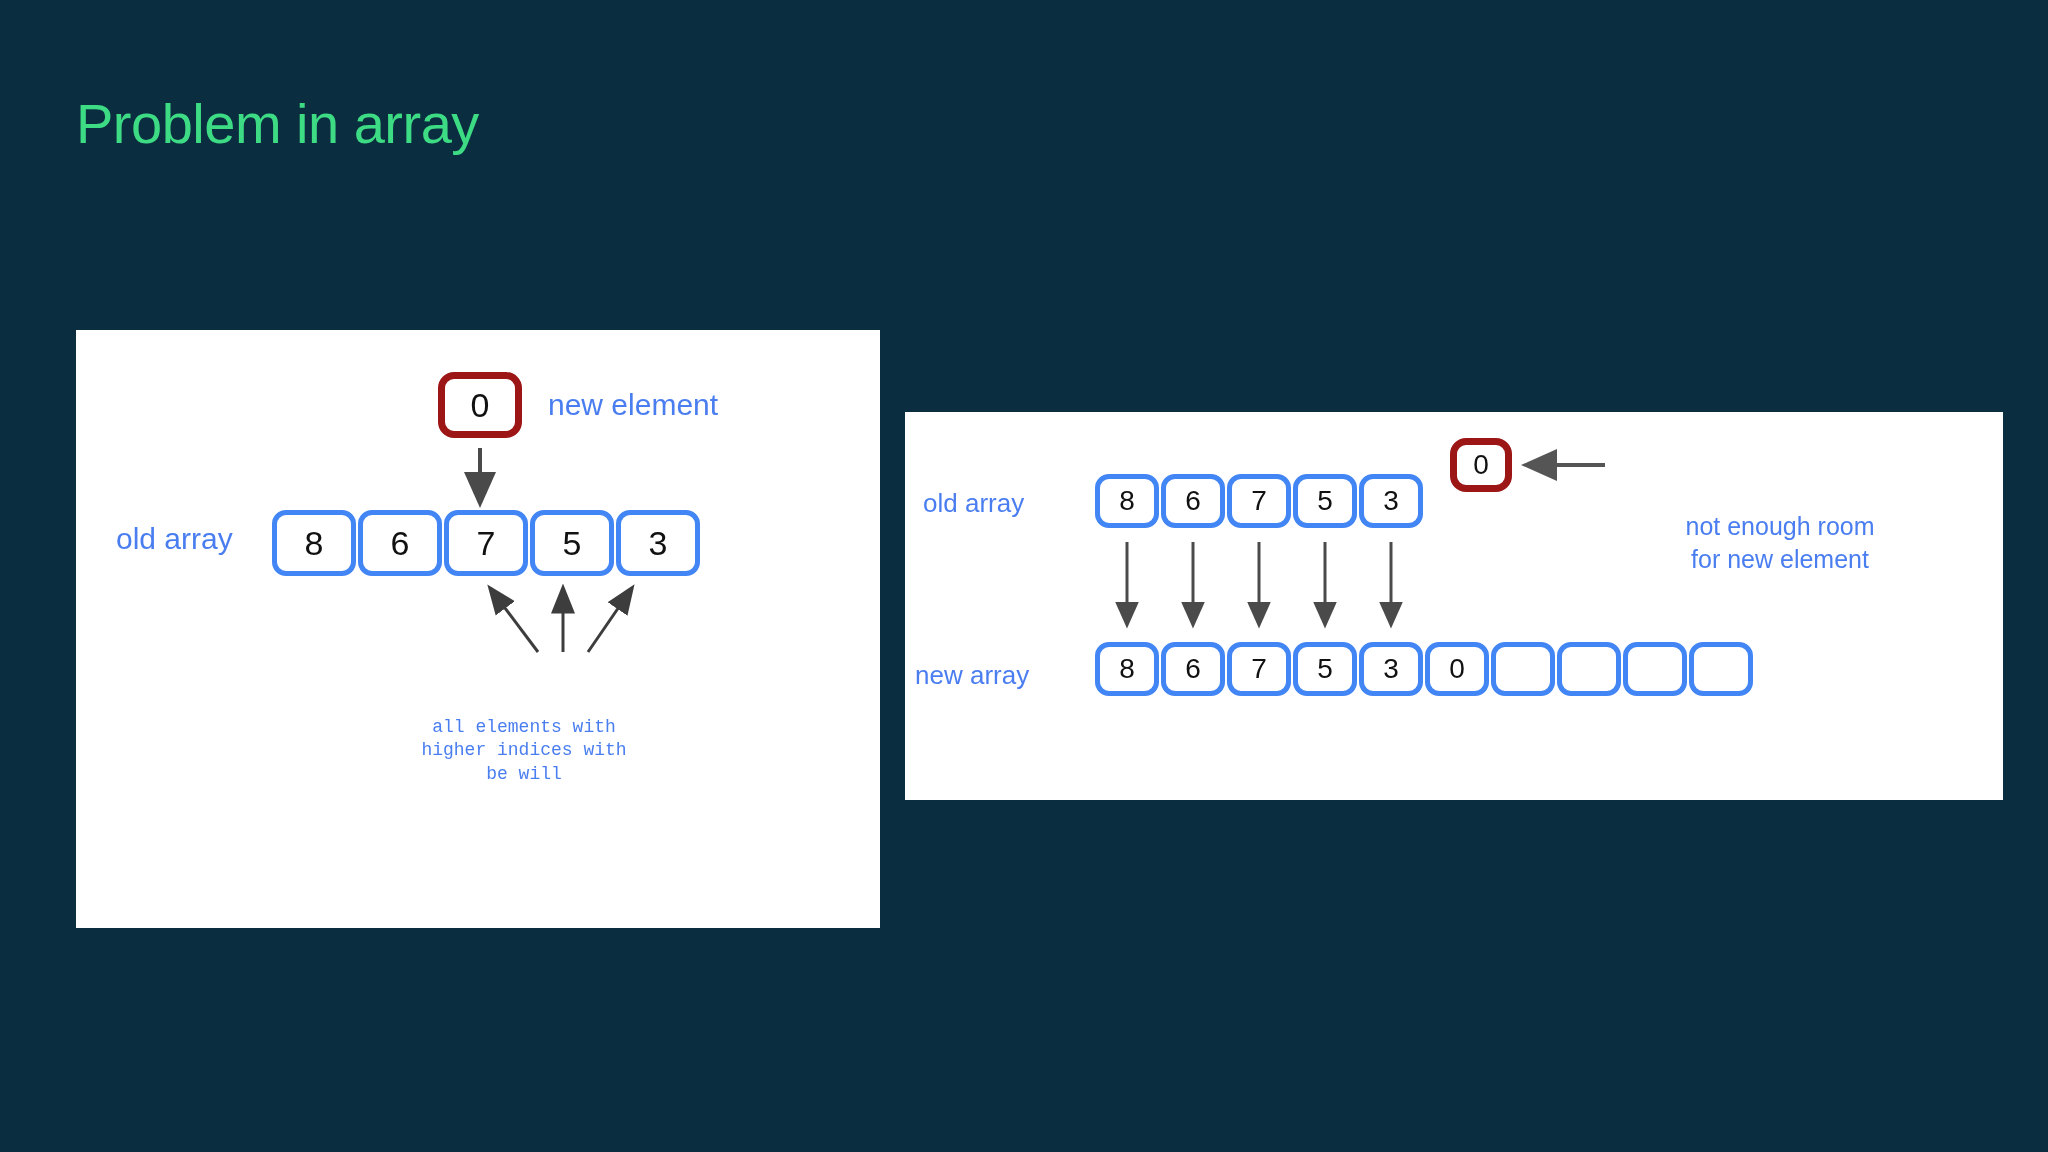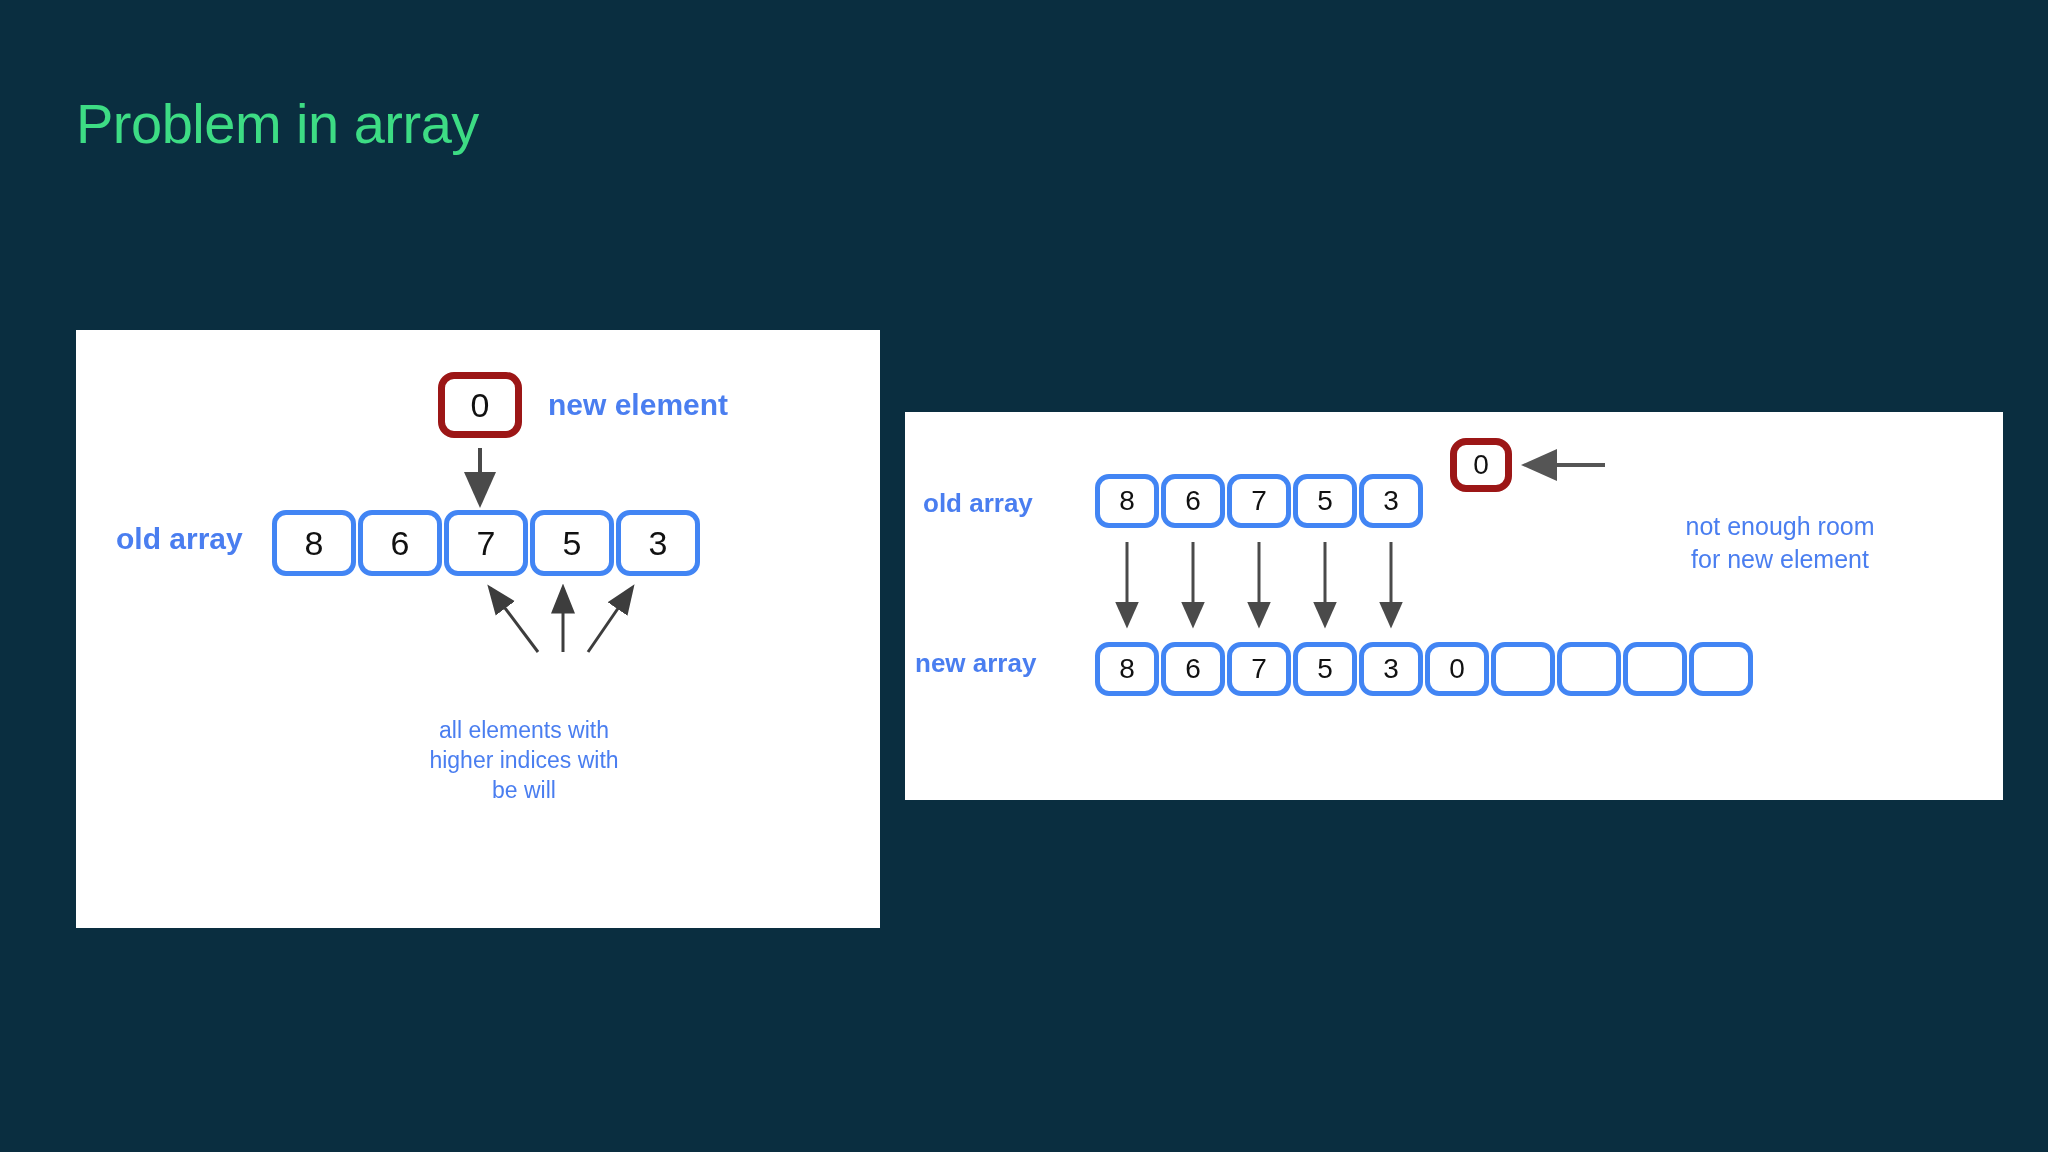--- a/index.html
+++ b/index.html
@@ -62,21 +62,21 @@
   .cell.red {
     border: 7px solid #9c1616;
     border-radius: 16px;
     z-index: 5;
   }
 
   
   .side-label {
     position: absolute;
     color: #4a7ef0;
-    font-weight: 700;
+    font-weight: 400;
     white-space: nowrap;
   }
   .note-label {
     position: absolute;
     color: #4a7ef0;
     font-weight: 400;
     line-height: 1.3;
     margin-top: 40px;
   }
 
@@ -90,25 +90,25 @@
     pointer-events: none;
   }
 
   
   #panel-left .new-el-box  { left: 362px; top: 42px;  width: 84px;  height: 66px;  font-size: 34px; }
   #panel-left .new-el-text { left: 472px; top: 58px;  font-size: 30px; }
 
   #panel-left .old-label   { left: 40px;  top: 192px; font-size: 30px; }
   #panel-left .row-cell    { top: 180px;  width: 84px; height: 66px; font-size: 34px; }
 
-  #panel-left .moved-note  { left: 318px; top: 346px; width: 260px; font-size: 23px; text-align: center; }
+  #panel-left .moved-note  { left: 318px; top: 346px; width: 260px; font-size: 18px; text-align: center; font-family: Liberation Mono, monospace; }
 
   
   #panel-right .old-label  { left: 18px;  top: 76px;  font-size: 26px; }
-  #panel-right .new-label  { left: 10px;  top: 236px; font-size: 26px; }
+  #panel-right .new-label  { left: 10px;  top: 248px; font-size: 26px; }
   #panel-right .row-cell   { width: 64px; height: 54px; font-size: 28px; }
   #panel-right .old-row    { top: 62px; }
   #panel-right .new-row    { top: 230px; }
   #panel-right .new-el-box { left: 545px; top: 26px;  width: 62px; height: 54px; font-size: 28px; }
   #panel-right .room-note  { left: 715px; top: 58px;  width: 320px; font-size: 25px; text-align: center; }
 </style>
 </head>
 <body>
 
 <div class="slide-title">Problem in array</div>

